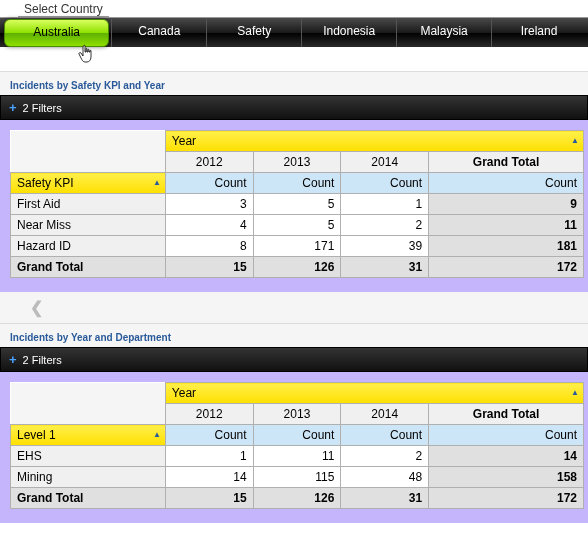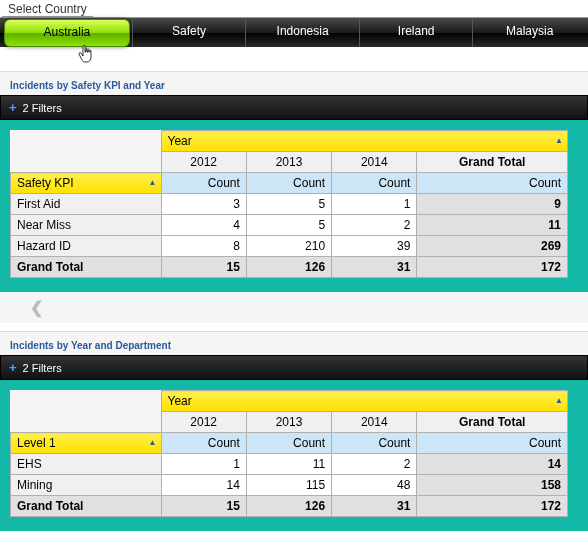--- a/index.html
+++ b/index.html
@@ -10,21 +10,21 @@
     font-size: 12px;
     background: #fff;
     width: 588px;
   }
   .section-label {
     font-size: 12px;
     color: #333;
     padding: 2px 6px 0 6px;
     border-bottom: 1px solid #999;
     display: inline-block;
-    margin-left: 2px;
+    margin-left: 18px;
   }
   .tabbar {
     background: linear-gradient(#4a4a4a, #1a1a1a 50%, #000 51%, #2a2a2a);
     height: 30px;
     display: flex;
     align-items: center;
     padding: 0 2px;
     border-top: 1px solid #999;
   }
   .tab {
@@ -74,22 +74,22 @@
     align-items: center;
     gap: 6px;
     border: 1px solid #000;
   }
   .plus-icon {
     color: #4aa3ff;
     font-weight: bold;
     font-size: 13px;
   }
   .pivot-wrap {
-    padding: 10px 20px 14px 10px;
-    background: #14b8a6;
+    padding: 10px 4px 14px 10px;
+    background: #c4b5fd;
   }
   table.pivot {
     border-collapse: collapse;
     width: 100%;
     background: #fff;
     font-size: 12px;
   }
   table.pivot td, table.pivot th {
     border: 1px solid #b0b0b0;
     padding: 3px 6px;
@@ -168,24 +168,25 @@
 </style>
 </head>
 <body>
 
 
 
 <div class="section-label">Select Country</div>
 
 <div class="tabbar">
   <div class="tab active">Australia</div>
+  <div class="tab">Canada</div>
   <div class="tab">Safety</div>
   <div class="tab">Indonesia</div>
+  <div class="tab">Malaysia</div>
   <div class="tab">Ireland</div>
-  <div class="tab">Malaysia</div>
 </div>
 
 <div class="cursor-hand">
   <svg width="18" height="20" viewBox="0 0 18 20">
     <path d="M6 2 C6 1 7 1 7 2 L7 8 L8 8 L8 5 C8 4 9 4 9 5 L9 8 L10 8 L10 6 C10 5 11 5 11 6 L11 8 L12 8 L12 7 C12 6 13 6 13 7 L13 13 C13 16 11 18 9 18 L7 18 C5 18 4 16 3 14 L1 10 C0.5 9 2 8 3 9 L5 12 L5 3 C5 2 6 2 6 2 Z" fill="#fff" stroke="#000" stroke-width="0.8"></path>
   </svg>
 </div>
 
 
 <div class="panel-title">Incidents by Safety KPI and Year</div>
@@ -228,39 +229,39 @@
   <tr>
     <td class="row-label">Near Miss</td>
     <td>4</td>
     <td>5</td>
     <td>2</td>
     <td class="gt-col">11</td>
   </tr>
   <tr>
     <td class="row-label">Hazard ID</td>
     <td>8</td>
-    <td>210</td>
+    <td>171</td>
     <td>39</td>
-    <td class="gt-col">269</td>
+    <td class="gt-col">181</td>
   </tr>
   <tr class="gt-row">
     <td class="row-label">Grand Total</td>
     <td>15</td>
     <td>126</td>
     <td>31</td>
     <td>172</td>
   </tr>
 </tbody>
     </table>
 </div>
 
 <div class="back-chevron">❮</div>
 
 
-<div class="panel-title" style="margin-top:8px">Incidents by Year and Department</div>
+<div class="panel-title" style="margin-top:0">Incidents by Year and Department</div>
 <div class="filter-bar">
   <span class="plus-icon">+</span>
   <span>2 Filters</span>
 </div>
 <div class="pivot-wrap">
 <table class="pivot">
   <tbody>
         <tr>
     <td class="corner-empty"></td>
     <th class="year-head" colspan="4">

